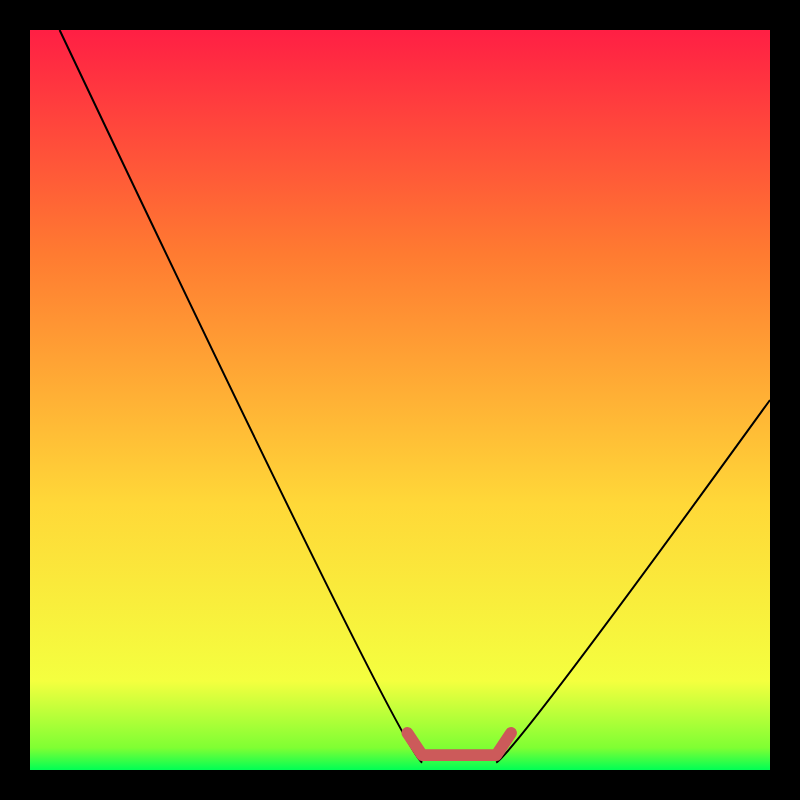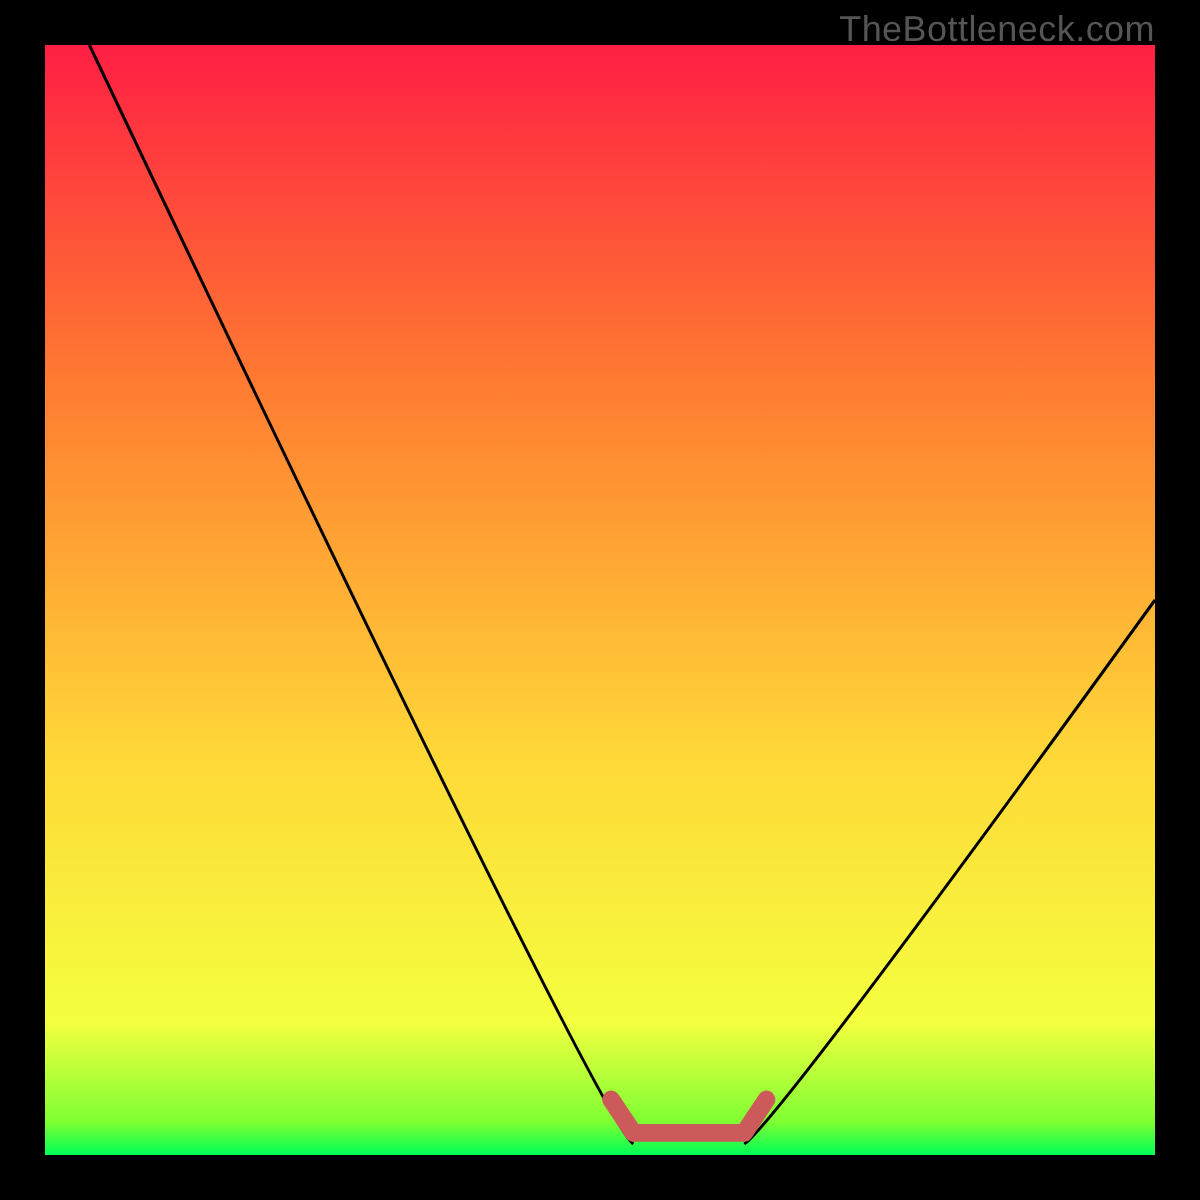--- a/index.html
+++ b/index.html
@@ -58,14 +58,13 @@
       <path id="path-left" fill="none" stroke="#000" stroke-width="2" d="M 59.6 30 Q 400 747.8 422.20000000000005 762.6"></path>
     </g>
     <g>
       <path id="path-right" fill="none" stroke="#000" stroke-width="2" d="M 496.2 762.6 Q 518.4000000000001 747.8 770 400"></path>
     </g>
     <g>
       <path id="path-highlight" fill="none" stroke-linecap="round" stroke-linejoin="round" d="M 407.40000000000003 733 L 422.20000000000005 755.1999999999999 L 496.2 755.1999999999999 L 511 733" stroke="#cc5a5a" stroke-width="11.84"></path>
     </g>
   </svg>
 
-  <div class="watermark">TheBottleneck.com</div>
 </div>
 
 </body></html>

